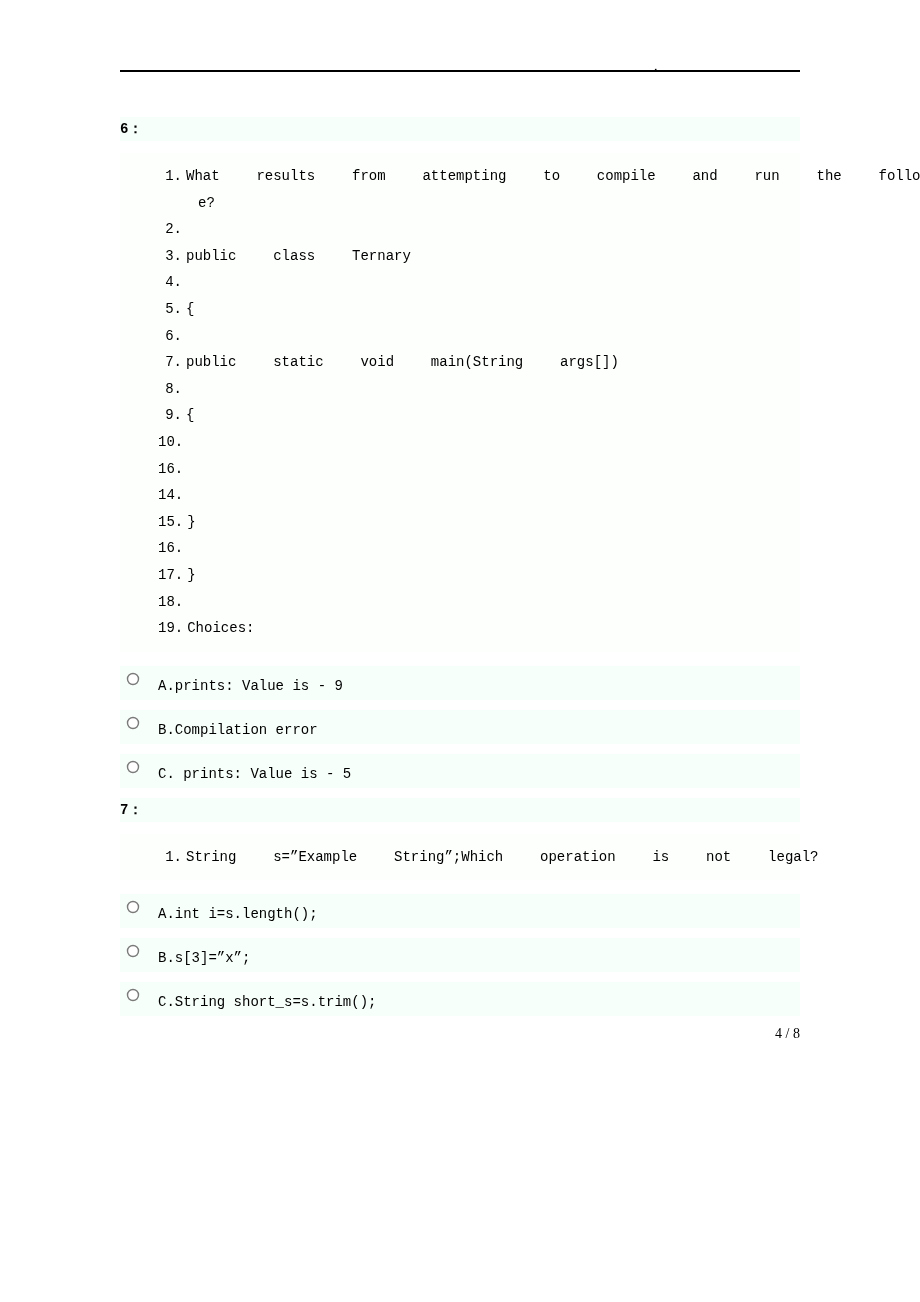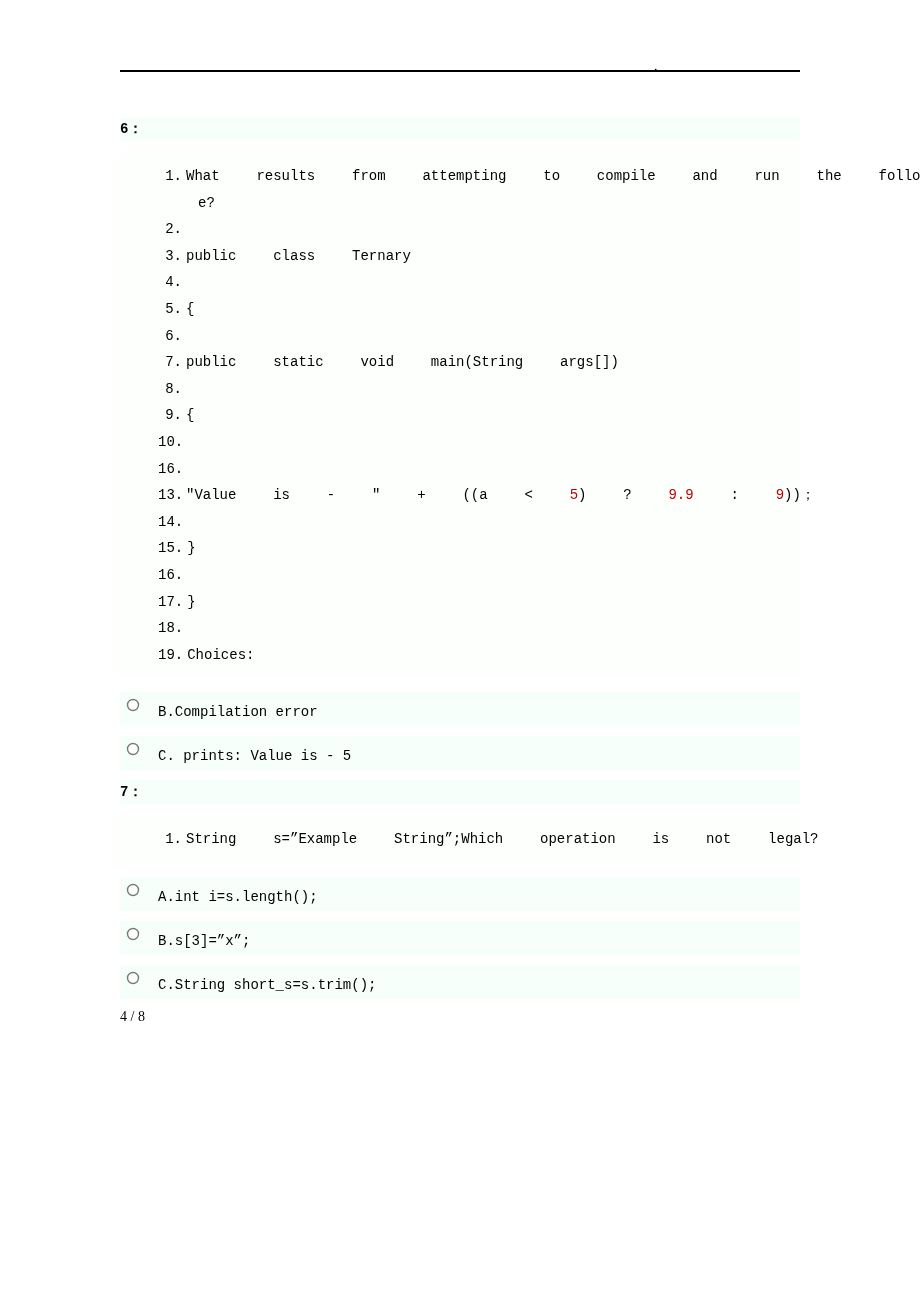--- a/index.html
+++ b/index.html
@@ -79,21 +79,21 @@
       padding-left: 6px;
       align-self: flex-start;
       padding-top: 4px;
     }
     .radio-svg { width: 14px; height: 14px; }
     .choice-text {
       padding-top: 6px;
       font-family: "SimSun", "Courier New", monospace;
     }
     .page-footer {
-      text-align: left;
+      text-align: right;
       font-size: 14px;
       font-family: "SimSun", serif;
     }
   </style>
 </head>
 <body>
 
 <div class="page-container">
   <div class="top-line"></div>
 
@@ -105,30 +105,37 @@
     <div class="code-line"><span class="line-num">2.</span></div>
     <div class="code-line"><span class="line-num">3.</span><span class="code-text">public  class  Ternary</span></div>
     <div class="code-line"><span class="line-num">4.</span></div>
     <div class="code-line"><span class="line-num">5.</span><span>{</span></div>
     <div class="code-line"><span class="line-num">6.</span></div>
     <div class="code-line"><span class="line-num">7.</span><span class="code-text">public  static  void  main(String  args[])</span></div>
     <div class="code-line"><span class="line-num">8.</span></div>
     <div class="code-line"><span class="line-num">9.</span><span>{</span></div>
     <div class="code-line"><span class="line-num">10.</span></div>
     <div class="code-line"><span class="line-num">16.</span></div>
-    <div class="code-line"><span class="line-num">13.</span><span class="code-text"><span>"Value  is  -  "  +  ((a  &lt;  </span><span class="num-literal">5</span><span>)  ?  </span><span class="num-literal">9.9</span><span>  :  </span><span class="num-literal">9</span><span>))；</span></span></div>
     <div class="code-line"><span class="line-num">14.</span></div>
     <div class="code-line"><span class="line-num">15.</span><span>}</span></div>
     <div class="code-line"><span class="line-num">16.</span></div>
     <div class="code-line"><span class="line-num">17.</span><span>}</span></div>
     <div class="code-line"><span class="line-num">18.</span></div>
     <div class="code-line"><span class="line-num">19.</span><span>Choices:</span></div>
   </div>
 
   <div class="choices">
+    <div class="choice-row">
+      <span class="radio-cell">
+          <svg class="radio-svg" viewBox="0 0 14 14">
+            <circle cx="7" cy="7" r="5.5" fill="#fff" stroke="#7a7a7a" stroke-width="1.4"></circle>
+          </svg>
+        </span>
+      <span class="choice-text">A.prints: Value is - 9</span>
+    </div>
     <div class="choice-row">
       <span class="radio-cell">
           <svg class="radio-svg" viewBox="0 0 14 14">
             <circle cx="7" cy="7" r="5.5" fill="#fff" stroke="#7a7a7a" stroke-width="1.4"></circle>
           </svg>
         </span>
       <span class="choice-text">B.Compilation error</span>
     </div>
     <div class="choice-row">
       <span class="radio-cell">

